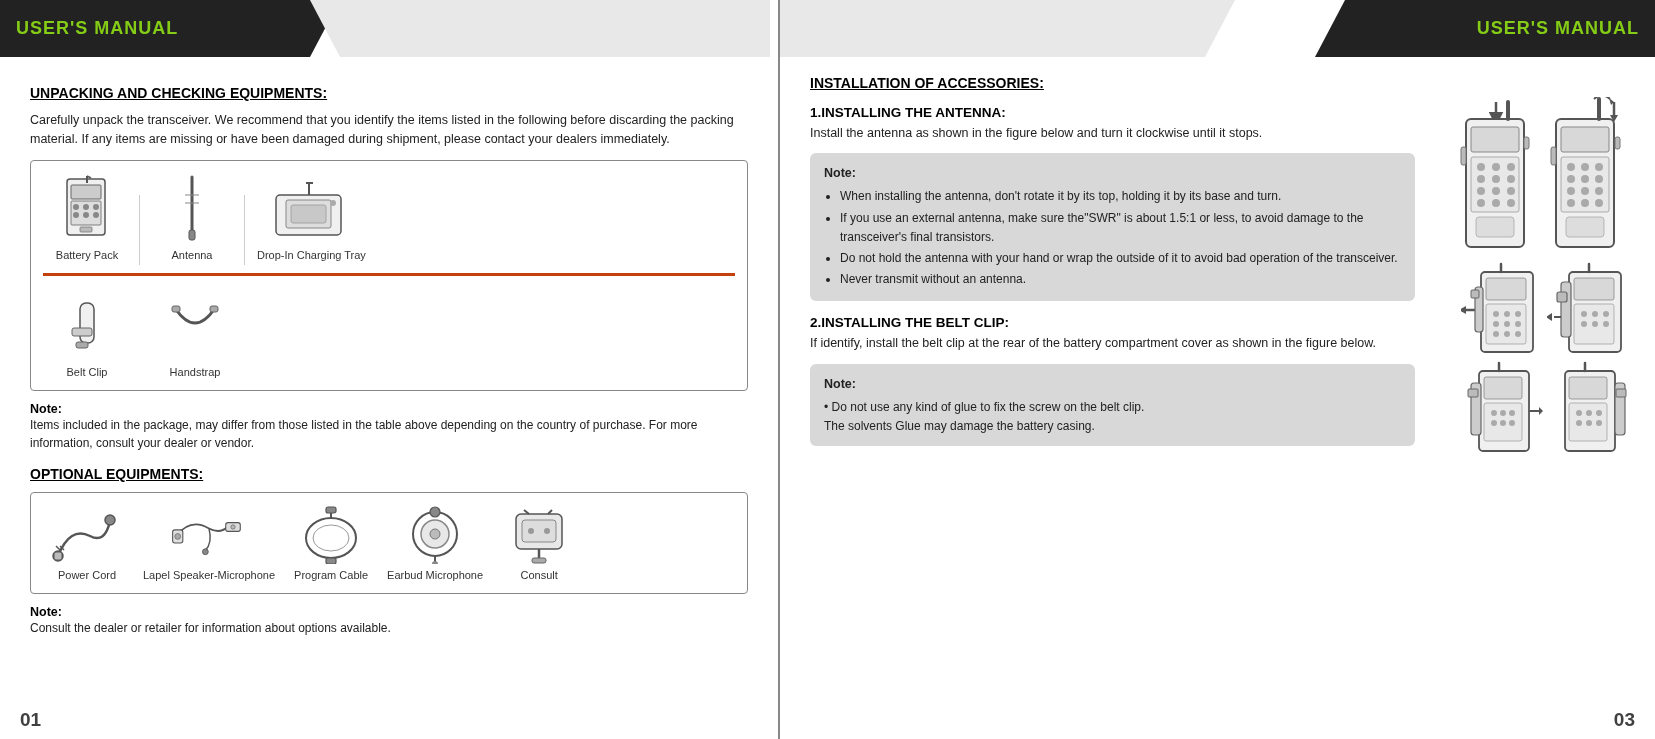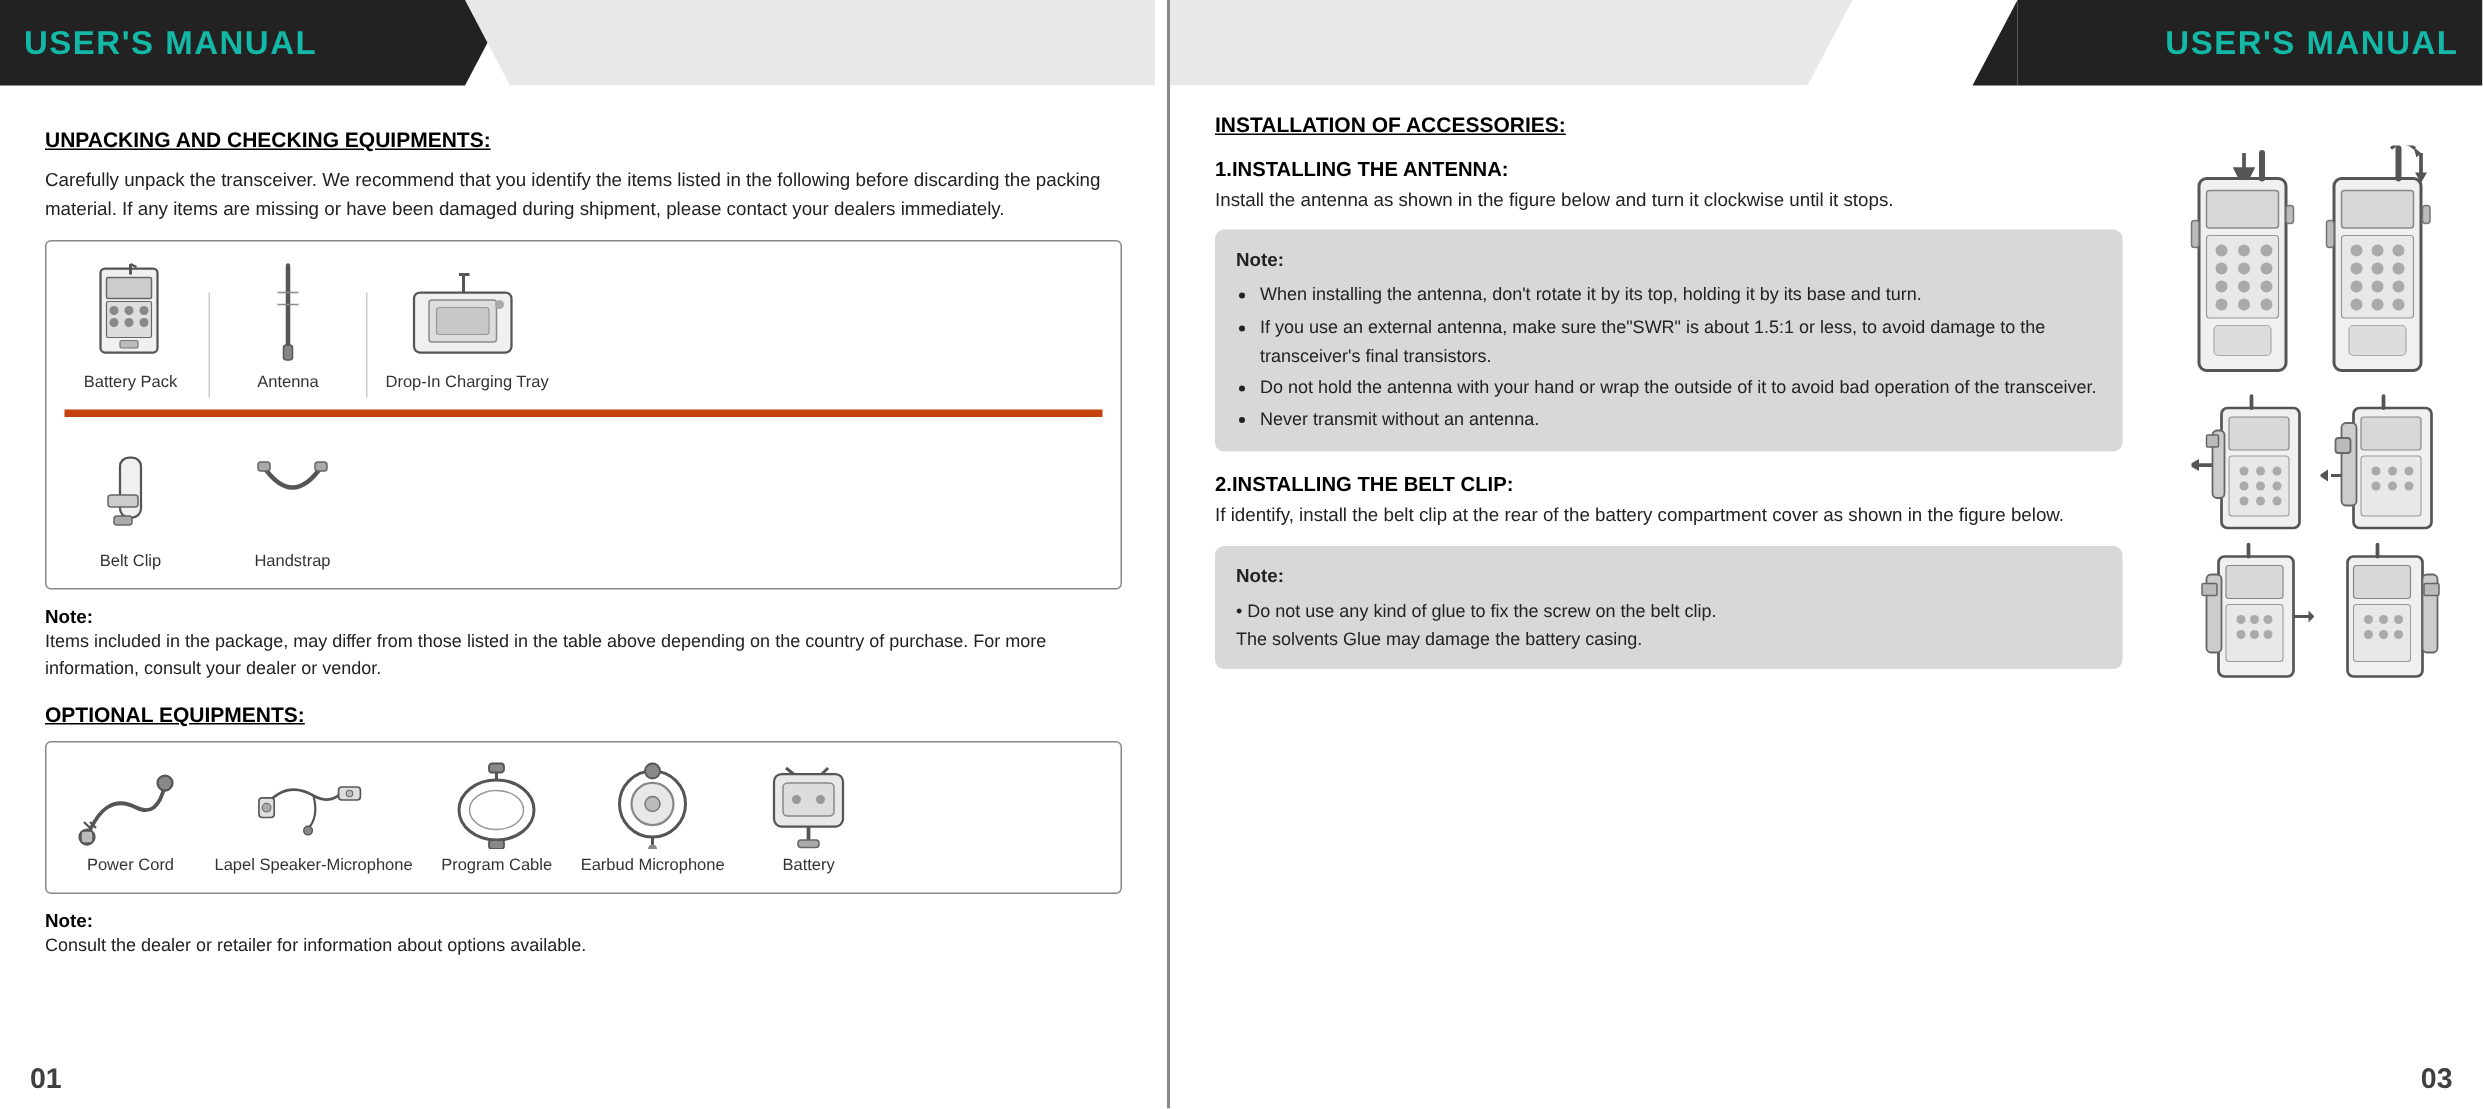--- a/index.html
+++ b/index.html
@@ -39,22 +39,22 @@
       display: flex;
       align-items: center;
       padding: 0 16px;
       position: relative;
     }
     .header-bar-right {
       background: #222;
       justify-content: flex-end;
     }
     .header-title {
-      color: #14b8a6;
-      font-size: 22px;
+      color: #84cc16;
+      font-size: 18px;
       font-weight: 900;
       font-family: 'Arial Black', Arial, sans-serif;
       letter-spacing: 1px;
       text-transform: uppercase;
     }
     .header-bar::after {
       content: '';
       position: absolute;
       right: -30px;
       top: 0;
@@ -200,21 +200,21 @@
     .install-heading {
       font-size: 13.5px;
       font-weight: bold;
       margin-bottom: 4px;
     }
 
     .items-top-row {
       display: flex;
       align-items: flex-end;
       gap: 0;
-      border-bottom: 5px solid #c2410c;
+      border-bottom: 3px solid #c2410c;
       padding-bottom: 8px;
       margin-bottom: 6px;
     }
     .items-bottom-row {
       display: flex;
       align-items: flex-end;
       gap: 20px;
       padding-top: 4px;
     }
 
@@ -394,21 +394,21 @@
                 <rect x="12" y="8" width="46" height="35" rx="5" fill="#e8e8e8" stroke="#555" stroke-width="1.5"></rect>
                 <rect x="18" y="14" width="34" height="22" rx="3" fill="#ddd" stroke="#888" stroke-width="1"></rect>
                 <line x1="35" y1="43" x2="35" y2="54" stroke="#555" stroke-width="2.5"></line>
                 <rect x="28" y="52" width="14" height="5" rx="2" fill="#aaa" stroke="#666" stroke-width="1"></rect>
                 <line x1="20" y1="4" x2="25" y2="8" stroke="#555" stroke-width="2"></line>
                 <line x1="48" y1="4" x2="44" y2="8" stroke="#555" stroke-width="2"></line>
                 <circle cx="27" cy="25" r="3" fill="#999"></circle>
                 <circle cx="43" cy="25" r="3" fill="#999"></circle>
               </svg>
             </div>
-            <span>Battery</span>
+            <span>Consult</span>
           </div>
         </div>
       </div>
 
       <div class="note-section">
         <span class="note-label">Note:</span>
         <p class="note-text">Consult the dealer or retailer for information about options available.</p>
       </div>
     </div>
   </div>

